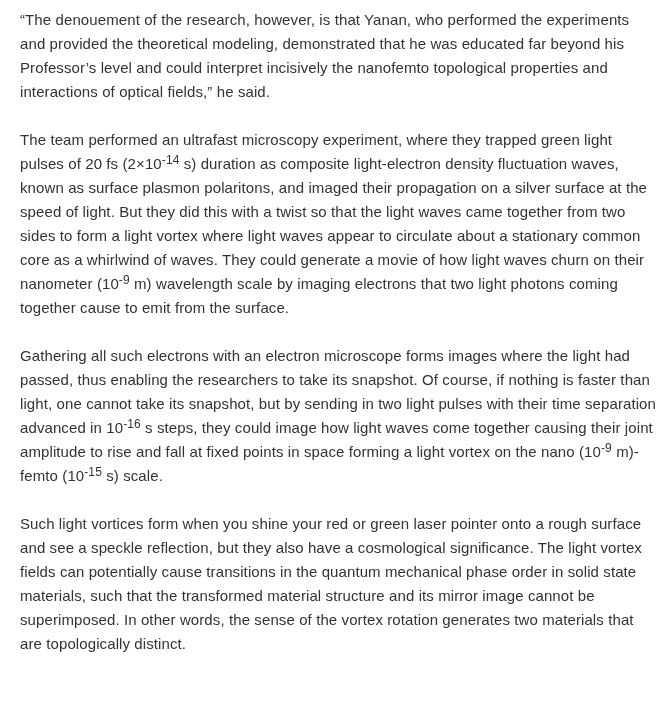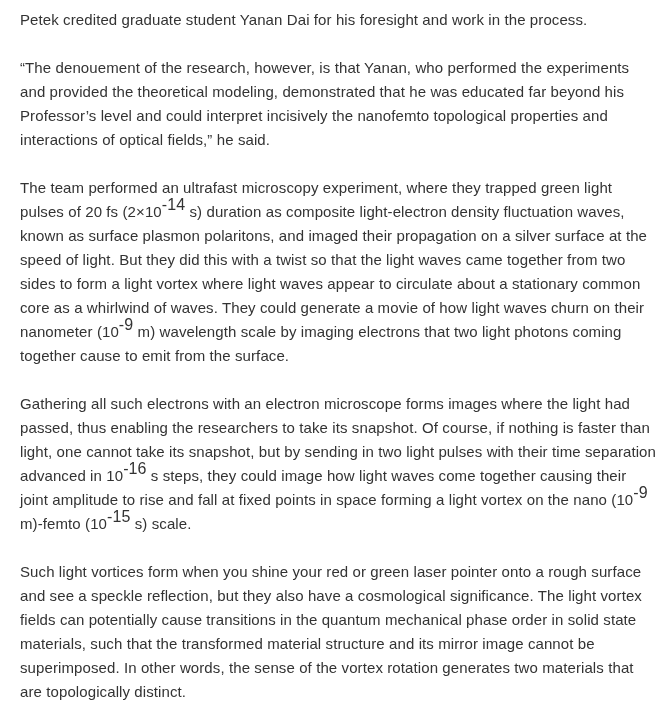--- a/index.html
+++ b/index.html
@@ -14,29 +14,28 @@
   }
   .article { width: 100%; }
   .para {
     font-size: 15px;
     line-height: 24px;
     margin: 0 0 24px 0;
     text-align: left;
     letter-spacing: 0.1px;
   }
   .para sup {
-    font-size: 16px;
+    font-size: 12px;
     line-height: 0;
     vertical-align: baseline;
     position: relative;
     top: -0.45em;
   }
 </style>
 </head>
 <body>
 
 <main class="article" id="article">
-    <p class="para"><span>Petek credited graduate student Yanan Dai for his foresight and work in the process.</span></p>
     <p class="para"><span>“The denouement of the research, however, is that Yanan, who performed the experiments and provided the theoretical modeling, demonstrated that he was educated far beyond his Professor’s level and could interpret incisively the nanofemto topological properties and interactions of optical fields,” he said.</span></p>
     <p class="para"><span>The team performed an ultrafast microscopy experiment, where they trapped green light pulses of 20 fs (2×10</span><sup>-14</sup><span> s) duration as composite light-electron density fluctuation waves, known as surface plasmon polaritons, and imaged their propagation on a silver surface at the speed of light. But they did this with a twist so that the light waves came together from two sides to form a light vortex where light waves appear to circulate about a stationary common core as a whirlwind of waves. They could generate a movie of how light waves churn on their nanometer (10</span><sup>-9</sup><span> m) wavelength scale by imaging electrons that two light photons coming together cause to emit from the surface.</span></p>
     <p class="para"><span>Gathering all such electrons with an electron microscope forms images where the light had passed, thus enabling the researchers to take its snapshot. Of course, if nothing is faster than light, one cannot take its snapshot, but by sending in two light pulses with their time separation advanced in 10</span><sup>-16</sup><span> s steps, they could image how light waves come together causing their joint amplitude to rise and fall at fixed points in space forming a light vortex on the nano (10</span><sup>-9</sup><span> m)-femto (10</span><sup>-15</sup><span> s) scale.</span></p>
     <p class="para"><span>Such light vortices form when you shine your red or green laser pointer onto a rough surface and see a speckle reflection, but they also have a cosmological significance. The light vortex fields can potentially cause transitions in the quantum mechanical phase order in solid state materials, such that the transformed material structure and its mirror image cannot be superimposed. In other words, the sense of the vortex rotation generates two materials that are topologically distinct.</span></p>
   </main>
 
 </body></html>

